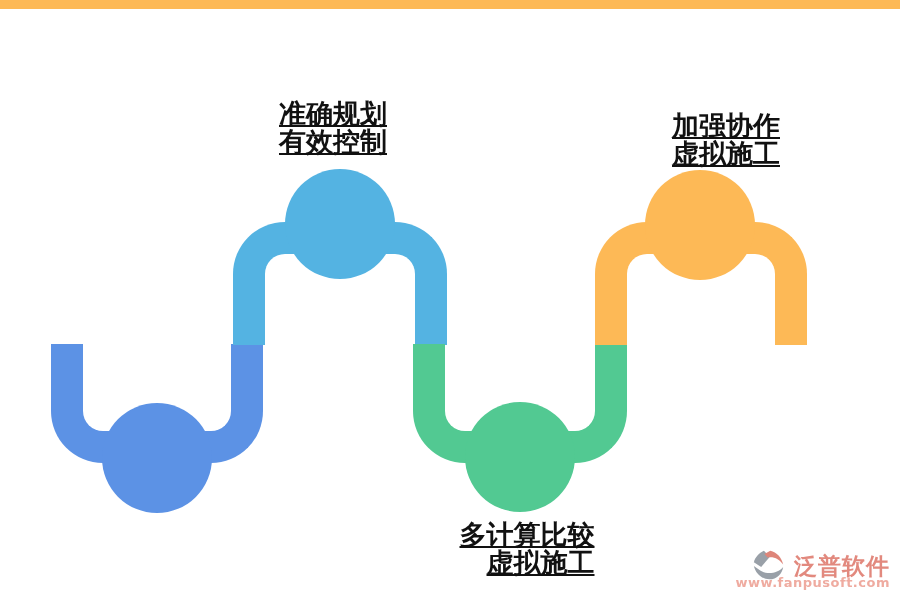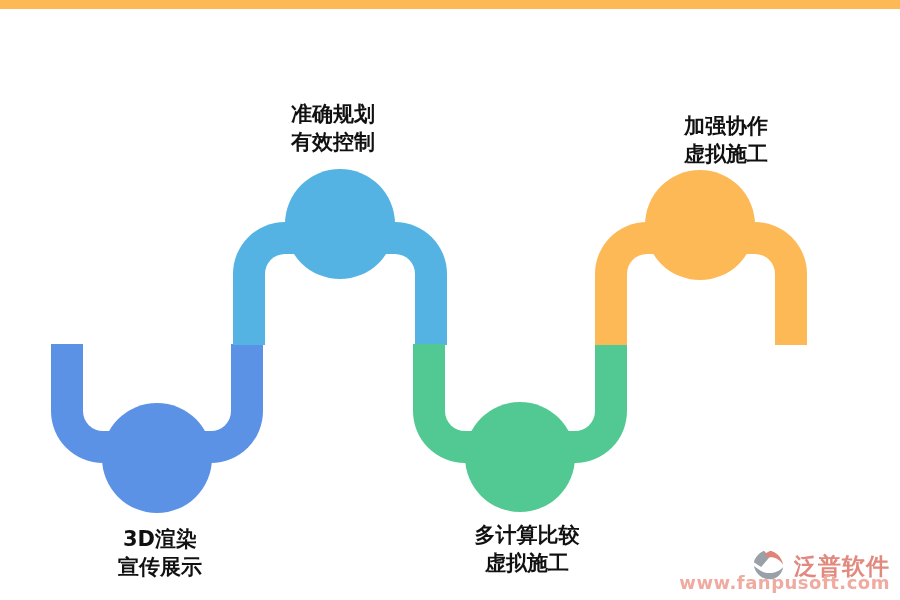--- a/index.html
+++ b/index.html
@@ -28,56 +28,53 @@
   .s3{left:413px;width:214px;}
   .s4{left:595px;width:212px;}
   
   .node{position:absolute;width:110px;height:110px;border-radius:50%;z-index:2;}
   .n1{left:102px;top:403px;}
   .n2{left:285px;top:169px;}
   .n3{left:465px;top:402px;}
   .n4{left:645px;top:170px;}
   
   .label{
-    position:absolute;z-index:6;text-align:center;
-    font-size:21px;font-weight:bold;line-height:28px;white-space:nowrap;
+    position:absolute;z-index:6;text-align:right;
+    font-size:27px;font-weight:bold;line-height:28px;white-space:nowrap;
     transform:translateX(-50%);
+    text-decoration:underline;
   }
   .l1{left:160px;top:525px;}
   .l2{left:333px;top:100px;}
   .l3{left:527px;top:521px;}
   .l4{left:726px;top:112px;}
   
   .watermark{position:absolute;right:10px;top:549px;z-index:6;text-align:right;}
   .wm-row{display:flex;align-items:center;justify-content:flex-end;gap:9px;}
   .wm-logo{width:33px;height:33px;flex:0 0 auto;}
   .wm-brand{font-size:23px;font-weight:bold;letter-spacing:1px;line-height:24px;}
-  .wm-url{font-size:18px;font-weight:bold;line-height:14px;margin-top:-6px;letter-spacing:0.5px;}
+  .wm-url{font-size:13px;font-weight:bold;line-height:14px;margin-top:-6px;letter-spacing:0.5px;}
 </style>
 </head>
 <body>
 
 <div class="canvas">
 
   <div class="tube u s1" style="border-color: rgb(92, 146, 229);"></div>
   <div class="tube arch s2" style="border-color: rgb(84, 179, 226);"></div>
   <div class="tube u s3" style="border-color: rgb(82, 201, 146);"></div>
   <div class="tube arch s4" style="border-color: rgb(253, 185, 86);"></div>
 
   <div class="node n1" style="background-color: rgb(92, 146, 229);"></div>
   <div class="node n2" style="background-color: rgb(84, 179, 226);"></div>
   <div class="node n3" style="background-color: rgb(82, 201, 146);"></div>
   <div class="node n4" style="background-color: rgb(253, 185, 86);"></div>
 
   <div class="baseline" style="background-color: rgb(253, 185, 86);"></div>
 
-  <div class="label l1" style="color: rgb(17, 17, 17);">
-    <div>3D渲染</div>
-    <div>宣传展示</div>
-  </div>
   <div class="label l2" style="color: rgb(17, 17, 17);">
     <div>准确规划</div>
     <div>有效控制</div>
   </div>
   <div class="label l3" style="color: rgb(17, 17, 17);">
     <div>多计算比较</div>
     <div>虚拟施工</div>
   </div>
   <div class="label l4" style="color: rgb(17, 17, 17);">
     <div>加强协作</div>

